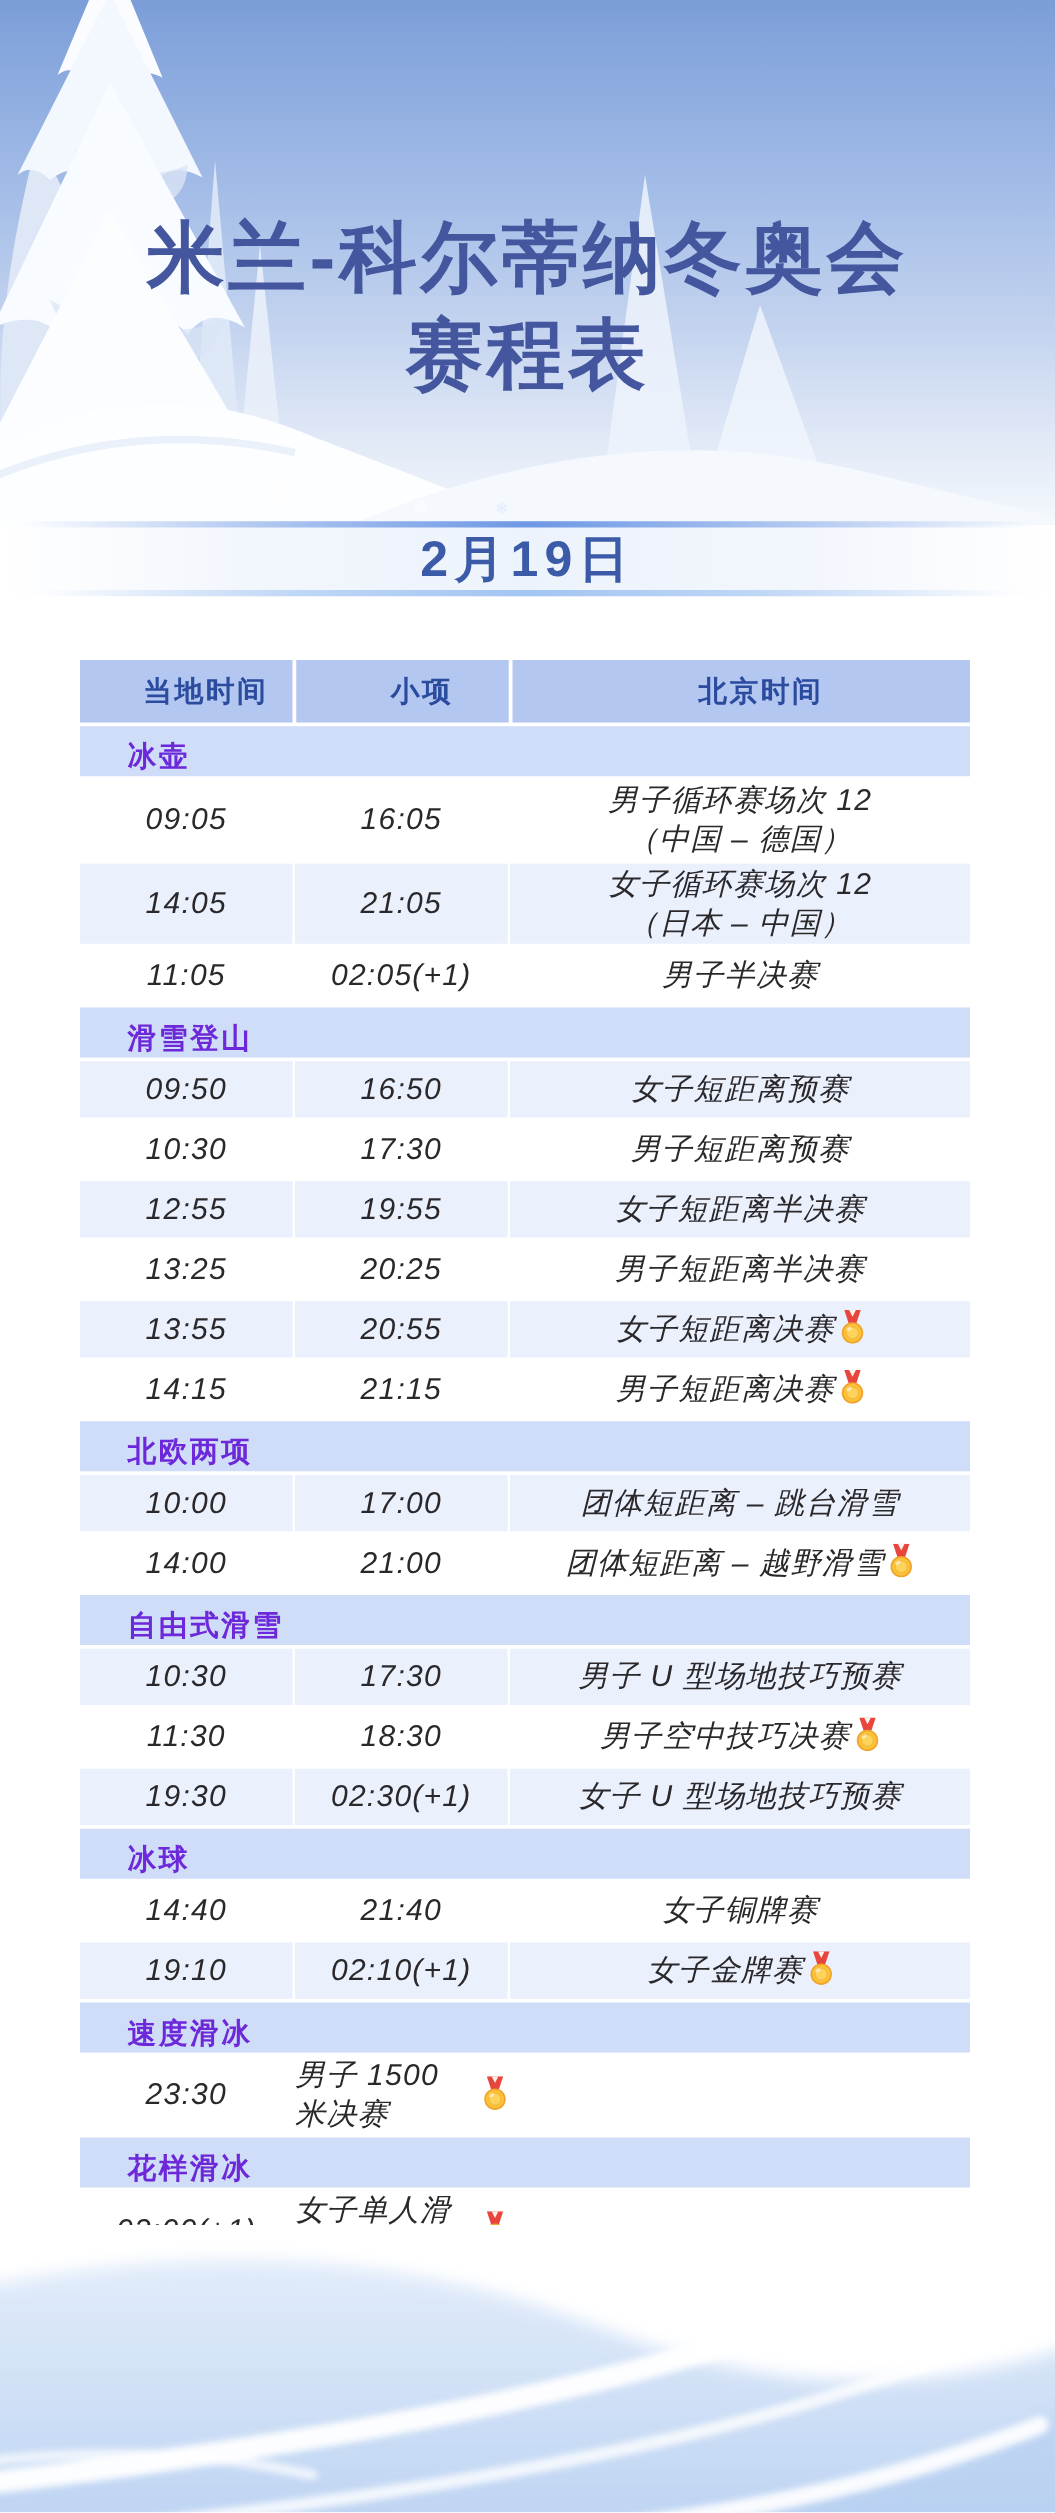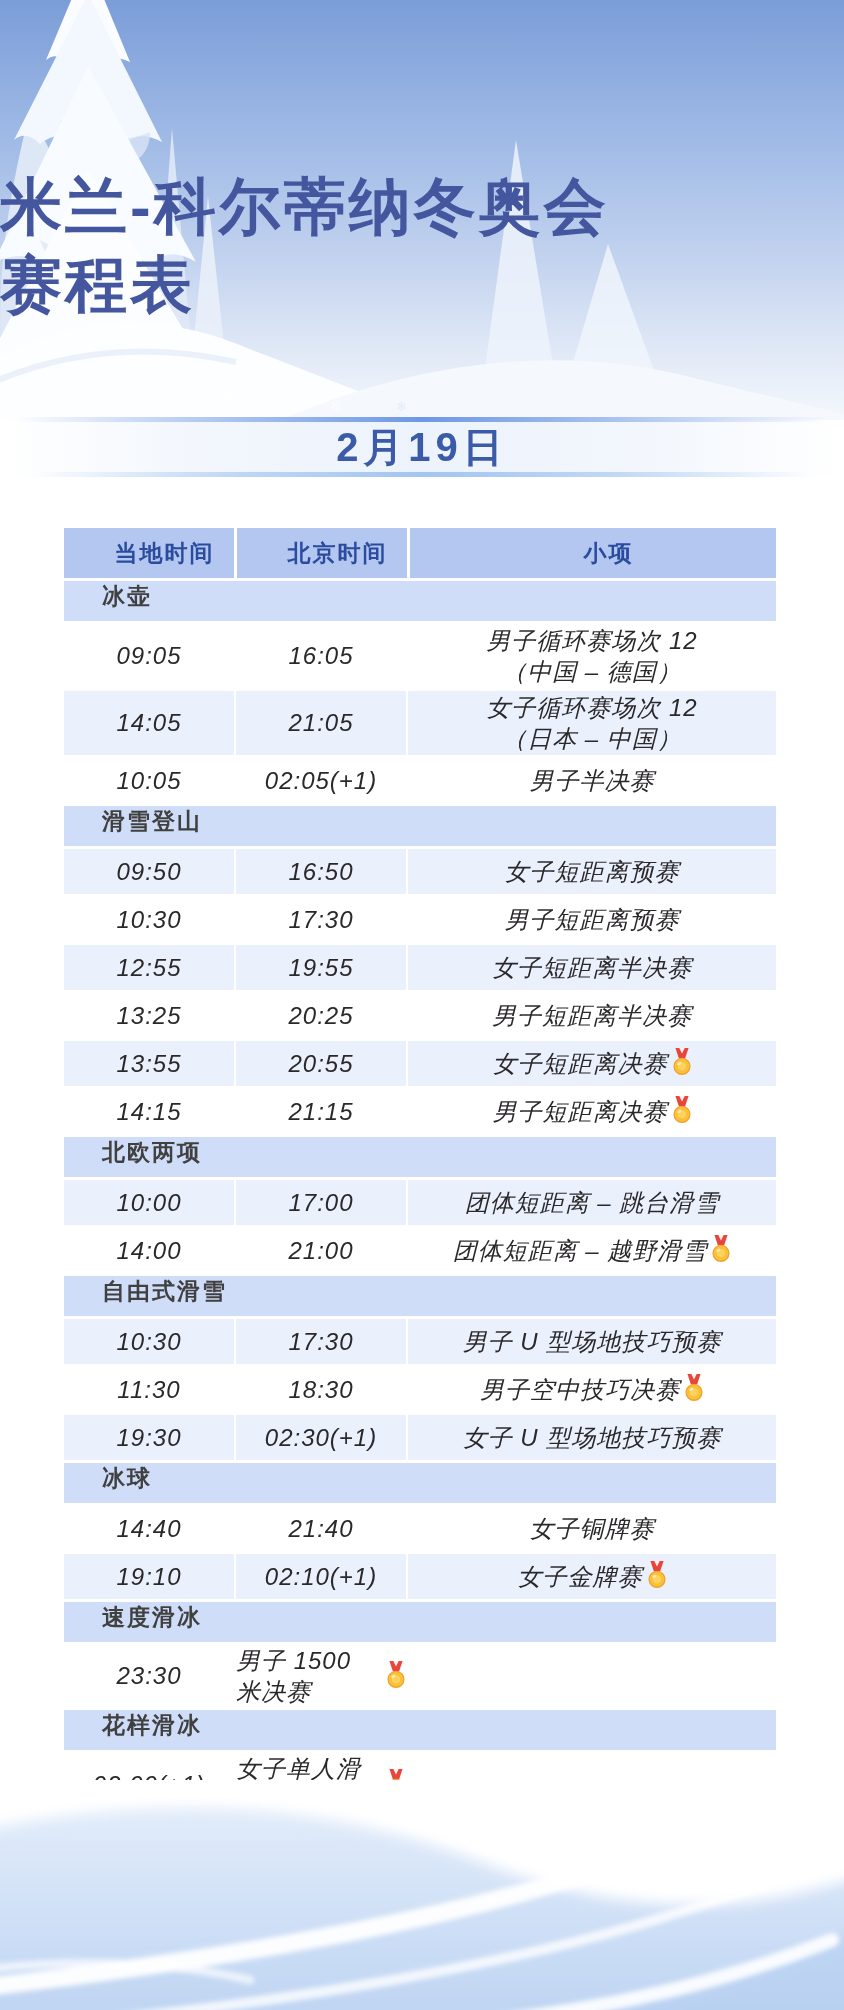--- a/index.html
+++ b/index.html
@@ -6,21 +6,21 @@
   .page{
     position:relative;width:844px;height:2010px;overflow:hidden;margin:0 auto;
     background:#ffffff;
     font-family:"Liberation Sans","DejaVu Sans",sans-serif;
   }
   .hero-svg{position:absolute;top:0;left:0;display:block;}
   .footer-svg{position:absolute;bottom:0;left:0;display:block;}
 
   .page-title{
     position:absolute;top:168px;left:0;width:844px;margin:0;
-    text-align:left;font-size:62px;font-weight:800;color:#44569e;
+    text-align:center;font-size:62px;font-weight:800;color:#44569e;
     letter-spacing:3px;line-height:78px;
   }
   .snowflake{position:absolute;color:#ffffff;pointer-events:none;}
   .sf1{top:378px;left:214px;font-size:30px;opacity:.95;}
   .sf2{top:396px;left:330px;font-size:16px;opacity:.6;}
   .sf3{top:399px;left:396px;font-size:13px;opacity:.75;color:#dce8fa;}
 
   .date-band{
     position:absolute;top:417px;left:0;width:844px;height:60px;
     display:flex;align-items:center;justify-content:center;
@@ -39,22 +39,22 @@
   .schedule{
     position:absolute;top:528px;left:64px;width:712px;
     display:flex;flex-direction:column;gap:3px;
   }
   .header-row{display:grid;grid-template-columns:170px 170px 1fr;gap:3px;}
   .header-cell{
     background:#b3c7f0;height:50px;display:flex;align-items:center;justify-content:center;
     font-size:23px;font-weight:700;color:#2b4c9e;letter-spacing:2px;padding-left:31px;
   }
   .section-row{
-    background:#cfddf8;height:40px;display:flex;align-items:flex-start;
-    padding-left:38px;font-size:23px;font-weight:700;color:#404040;letter-spacing:2px;
+    background:#cfddf8;height:40px;display:flex;align-items:flex-end;
+    padding-left:38px;font-size:23px;font-weight:700;color:#6d28d9;letter-spacing:2px;
   }
   .data-row{display:grid;grid-template-columns:170px 170px 1fr;gap:2px;font-style:italic;}
   .data-row .cell{
     background:#ffffff;min-height:45px;
     display:flex;align-items:center;justify-content:center;
     font-size:24px;color:#2b282b;
   }
   .data-row.shaded .cell{background:#eaf0fc;}
   .data-row.twoline .cell{min-height:64px;}
   .time{letter-spacing:1px;}
@@ -108,22 +108,22 @@
   <span class="snowflake sf2">❄</span>
   <span class="snowflake sf3">❄</span>
 
   <div class="date-band">
     <span class="date-label">2月19日</span>
   </div>
 
   <div class="schedule">
     <div class="header-row">
       <div class="header-cell">当地时间</div>
+      <div class="header-cell">小项</div>
       <div class="header-cell">北京时间</div>
-      <div class="header-cell">小项</div>
     </div>
     <div style="display:contents" id="schedule-body"><div class="section-row">
           <div class="" style="display: inline;">冰壶</div>
         </div><div class="data-row twoline">
           <div class="cell time">09:05</div>
           <div class="cell time">16:05</div>
           <div class="cell event-cell">
             <div class="event-line">
               <div class="" style="display: inline;">男子循环赛场次 12</div>
             </div>
@@ -132,21 +132,21 @@
         </div><div class="data-row shaded twoline">
           <div class="cell time">14:05</div>
           <div class="cell time">21:05</div>
           <div class="cell event-cell">
             <div class="event-line">
               <div class="" style="display: inline;">女子循环赛场次 12</div>
             </div>
             <div class="event-line">（日本 – 中国）</div>
           </div>
         </div><div class="data-row">
-          <div class="cell time">10:05</div>
+          <div class="cell time">11:05</div>
           <div class="cell time">02:05(+1)</div>
           <div class="cell event-cell">
             <div class="event-line">
               <div class="" style="display: inline;">男子半决赛</div>
             </div>
           </div>
         </div><div class="section-row">
           <div class="" style="display: inline;">滑雪登山</div>
         </div><div class="data-row shaded">
           <div class="cell time">09:50</div>

